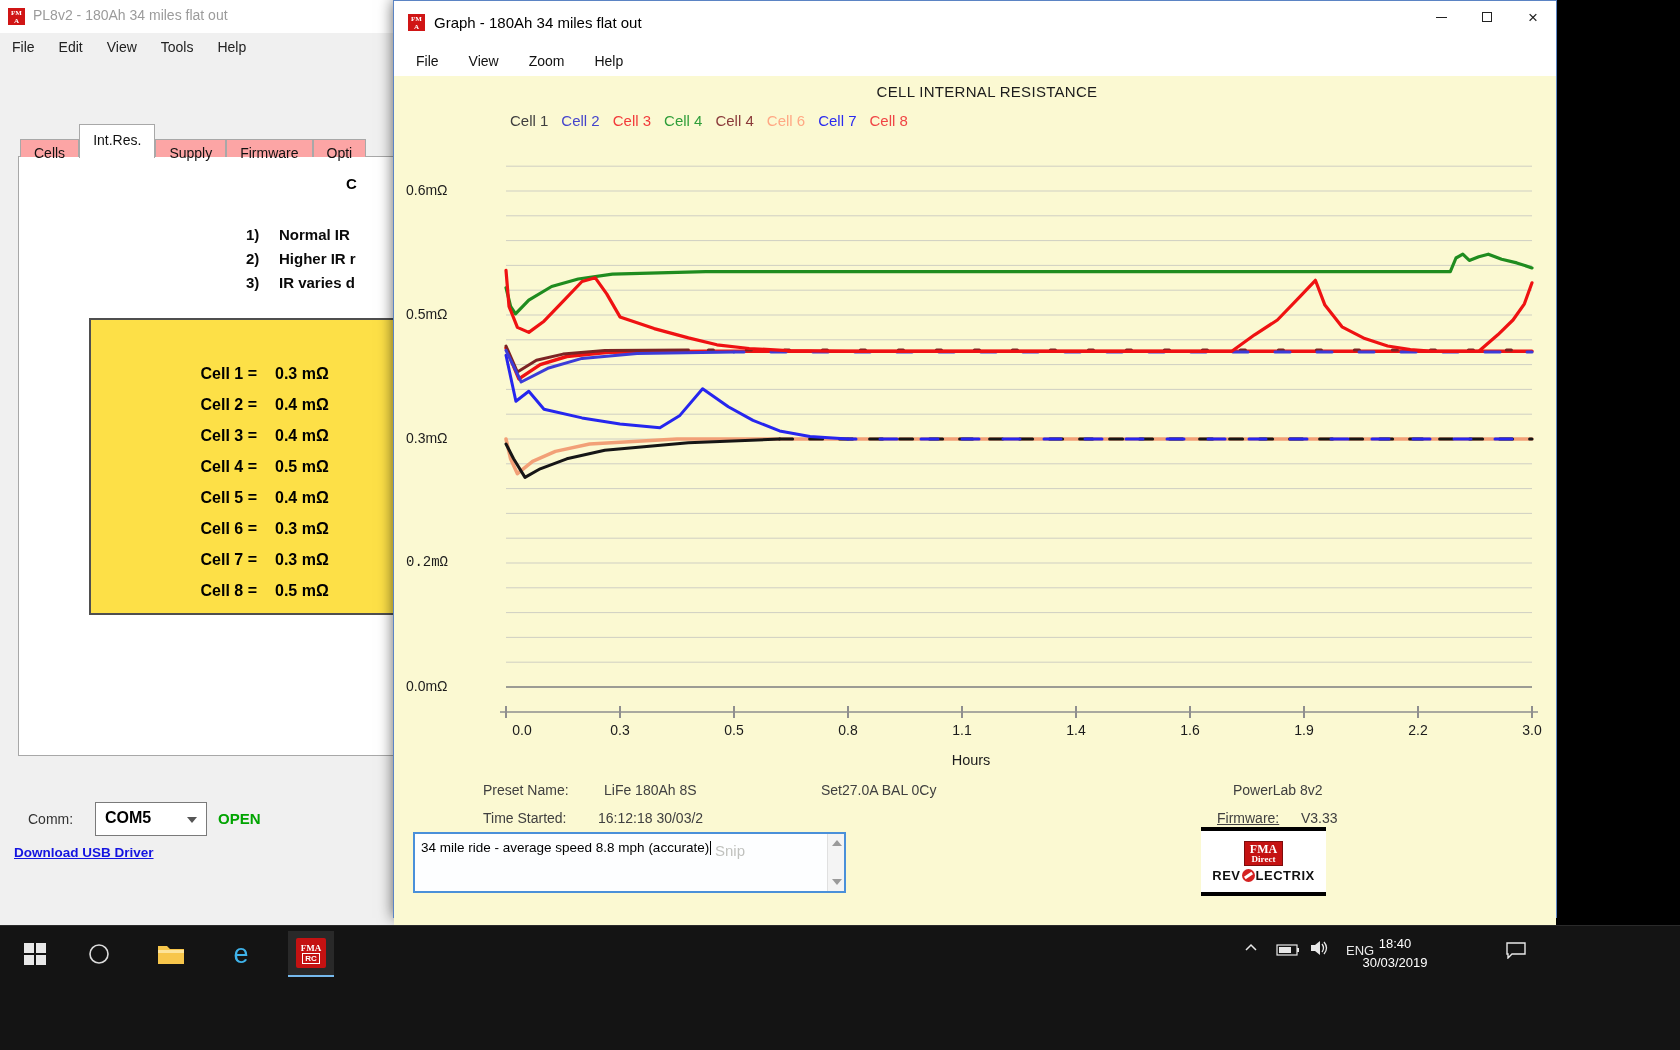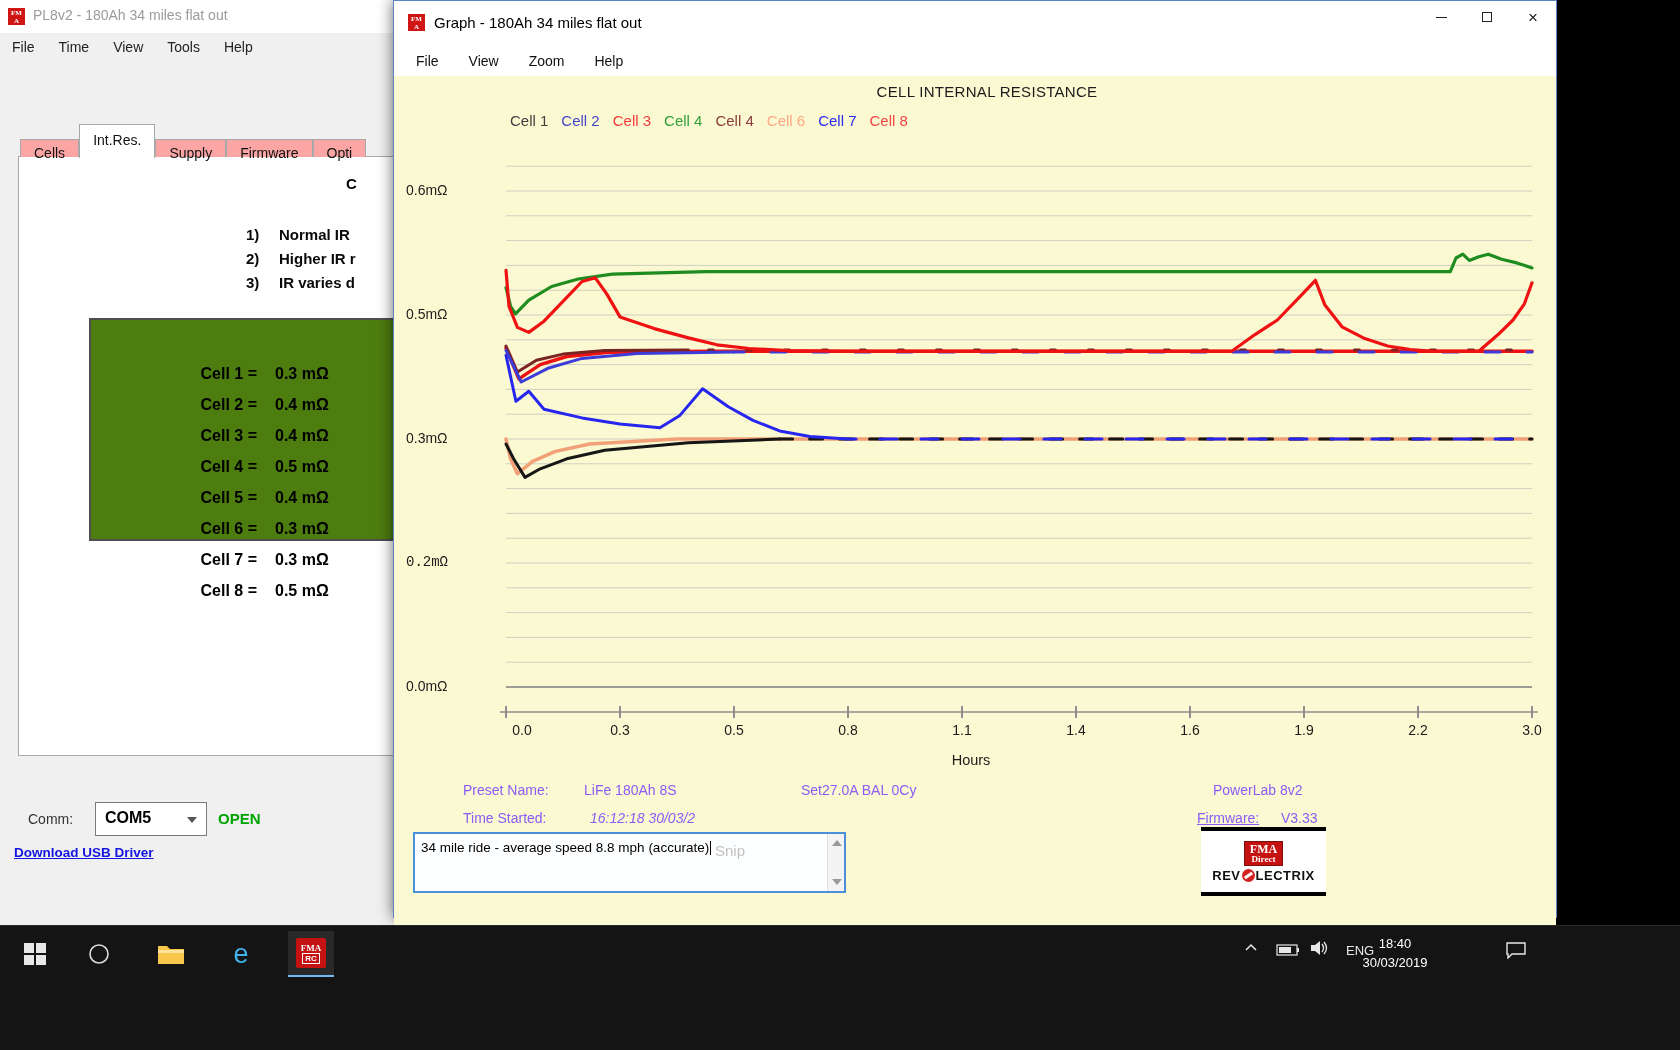--- a/index.html
+++ b/index.html
@@ -21,22 +21,22 @@
   #pl8-tabs { position:absolute; left:20px; top:124px; height:33px; display:flex; align-items:flex-end; z-index:3; }
   .tab { height:18px; padding:5px 13px 0 13px; font-size:14px; color:#111;
          background:#fca5a5; border:1px solid #a8a8a8; border-bottom:none; white-space:nowrap; }
   .tab.selected { height:34px; background:#fff; padding-top:7px; position:relative; top:1px; }
   #pl8-panel { position:absolute; left:18px; top:156px; width:420px; height:600px;
                background:#fff; border:1px solid #a8a8a8; }
   #pl8-heading-c { position:absolute; left:327px; top:18px; font-size:15px; font-weight:bold; color:#000; }
   .note-row { position:absolute; font-size:15px; font-weight:bold; color:#0a0a0a; white-space:nowrap; }
   .note-row .num { position:absolute; left:0; }
   .note-row .txt { position:absolute; left:33px; }
-  #pl8-box { position:absolute; left:70px; top:161px; width:345px; height:223px;
-             border:2px solid #4f4f4f; background:#4d7c0f; }
+  #pl8-box { position:absolute; left:70px; top:161px; width:345px; height:297px;
+             border:2px solid #4f4f4f; background:#fde047; }
   .cell-row { position:absolute; left:84px; font-size:16px; font-weight:bold; color:#000;
               white-space:nowrap; display:flex; }
   .cell-row .lbl { display:inline-block; width:82px; text-align:right; }
   .cell-row .val { display:inline-block; margin-left:18px; }
   #comm-label { position:absolute; left:28px; top:811px; font-size:14px; color:#333; }
   #comm-select { position:absolute; left:95px; top:802px; width:112px; height:34px;
                  background:#fff; border:1px solid #7a7a7a; }
   #comm-select .port { position:absolute; left:9px; top:6px; font-size:16px; font-weight:bold; color:#000; }
   #comm-select .chev { position:absolute; right:9px; top:14px; width:0; height:0;
                        border-left:5px solid transparent; border-right:5px solid transparent;
@@ -63,21 +63,21 @@
   #g-content { position:absolute; left:0; top:75px; width:1162px; height:866px; background:#fbf9d2; }
   #chart-title { position:absolute; left:393px; top:7px; width:400px; text-align:center;
                  font-size:15px; color:#1c1c1c; letter-spacing:.3px; }
   #legend { position:absolute; left:116px; top:36px; display:flex; gap:13px; }
   #legend span { font-size:15px; white-space:nowrap; }
   #plot-svg { position:absolute; left:0; top:0; pointer-events:none; }
   .ylab { position:absolute; left:12px; width:60px; font-size:14px; color:#1c1c1c; }
   .xlab { position:absolute; width:50px; text-align:center; top:646px; font-size:14px; color:#1c1c1c; }
   #xlabel { position:absolute; left:517px; width:120px; text-align:center; top:676px;
             font-size:14.5px; color:#1c1c1c; }
-  .info-txt { position:absolute; font-size:14px; color:#8b5cf6; white-space:nowrap; }
+  .info-txt { position:absolute; font-size:14px; color:#404040; white-space:nowrap;margin-left:20px; }
   #note-box { position:absolute; left:19px; top:756px; width:433px; height:61px;
               background:#fdfeff; border:2px solid #4a90d9; }
   #note-text { position:absolute; left:6px; top:6px; font-size:13.5px; color:#000; white-space:nowrap; }
   #note-cursor { display:inline-block; width:1px; height:14px; background:#000;
                  vertical-align:text-bottom; margin-left:1px; }
   #note-ghost { position:absolute; left:300px; top:8px; font-size:15px; color:#8f9089; opacity:.55; }
   #note-scroll { position:absolute; right:0; top:0; bottom:0; width:17px; background:#f4f4f4;
                  border-left:1px solid #e0e0e0; }
   .sb-arrow { position:absolute; left:4px; width:0; height:0;
               border-left:5px solid transparent; border-right:5px solid transparent; }
@@ -116,21 +116,21 @@
 </head>
 <body>
 
 <div id="pl8-window">
   <div id="pl8-titlebar">
     <span class="fma-icon abs" style="left:8px;top:8px;">FM<br>A</span>
     <span id="pl8-title">PL8v2 - 180Ah 34 miles flat out</span>
   </div>
   <div id="pl8-menubar">
       <span class="menu-item">File</span>
-      <span class="menu-item">Time</span>
+      <span class="menu-item">Edit</span>
       <span class="menu-item">View</span>
       <span class="menu-item">Tools</span>
       <span class="menu-item">Help</span>
     </div>
   <div id="pl8-tabs">
       <div class="tab">Cells</div>
       <div class="tab selected">Int.Res.</div>
       <div class="tab">Supply</div>
       <div class="tab">Firmware</div>
       <div class="tab">Opti</div>
@@ -294,21 +294,21 @@
         <span class="xlab" style="left: 999px;">2.2</span>
         <span class="xlab" style="left: 1113px;">3.0</span>
       </div>
     <div id="xlabel">Hours</div>
 
     <span class="info-txt" style="left:69px;top:706px;">Preset Name:</span>
     <span class="info-txt" style="left:190px;top:706px;">LiFe 180Ah 8S</span>
     <span class="info-txt" style="left:407px;top:706px;">Set27.0A BAL 0Cy</span>
     <span class="info-txt" style="left:819px;top:706px;">PowerLab 8v2</span>
     <span class="info-txt" style="left:69px;top:734px;">Time Started:</span>
-    <span class="info-txt" style="left:196px;top:734px;font-style:italic;">16:12:18  30/03/2</span>
+    <span class="info-txt" style="left:184px;top:734px;">16:12:18  30/03/2</span>
     <span class="info-txt" style="left:803px;top:734px;text-decoration:underline;">Firmware:</span>
     <span class="info-txt" style="left:887px;top:734px;">V3.33</span>
 
     <div id="note-box">
       <span id="note-ghost">Snip</span>
       <span id="note-text"><span>34 mile ride - average speed 8.8 mph (accurate)</span><span id="note-cursor"></span></span>
       <div id="note-scroll">
         <span class="sb-arrow sb-up"></span>
         <span class="sb-arrow sb-dn"></span>
       </div>

